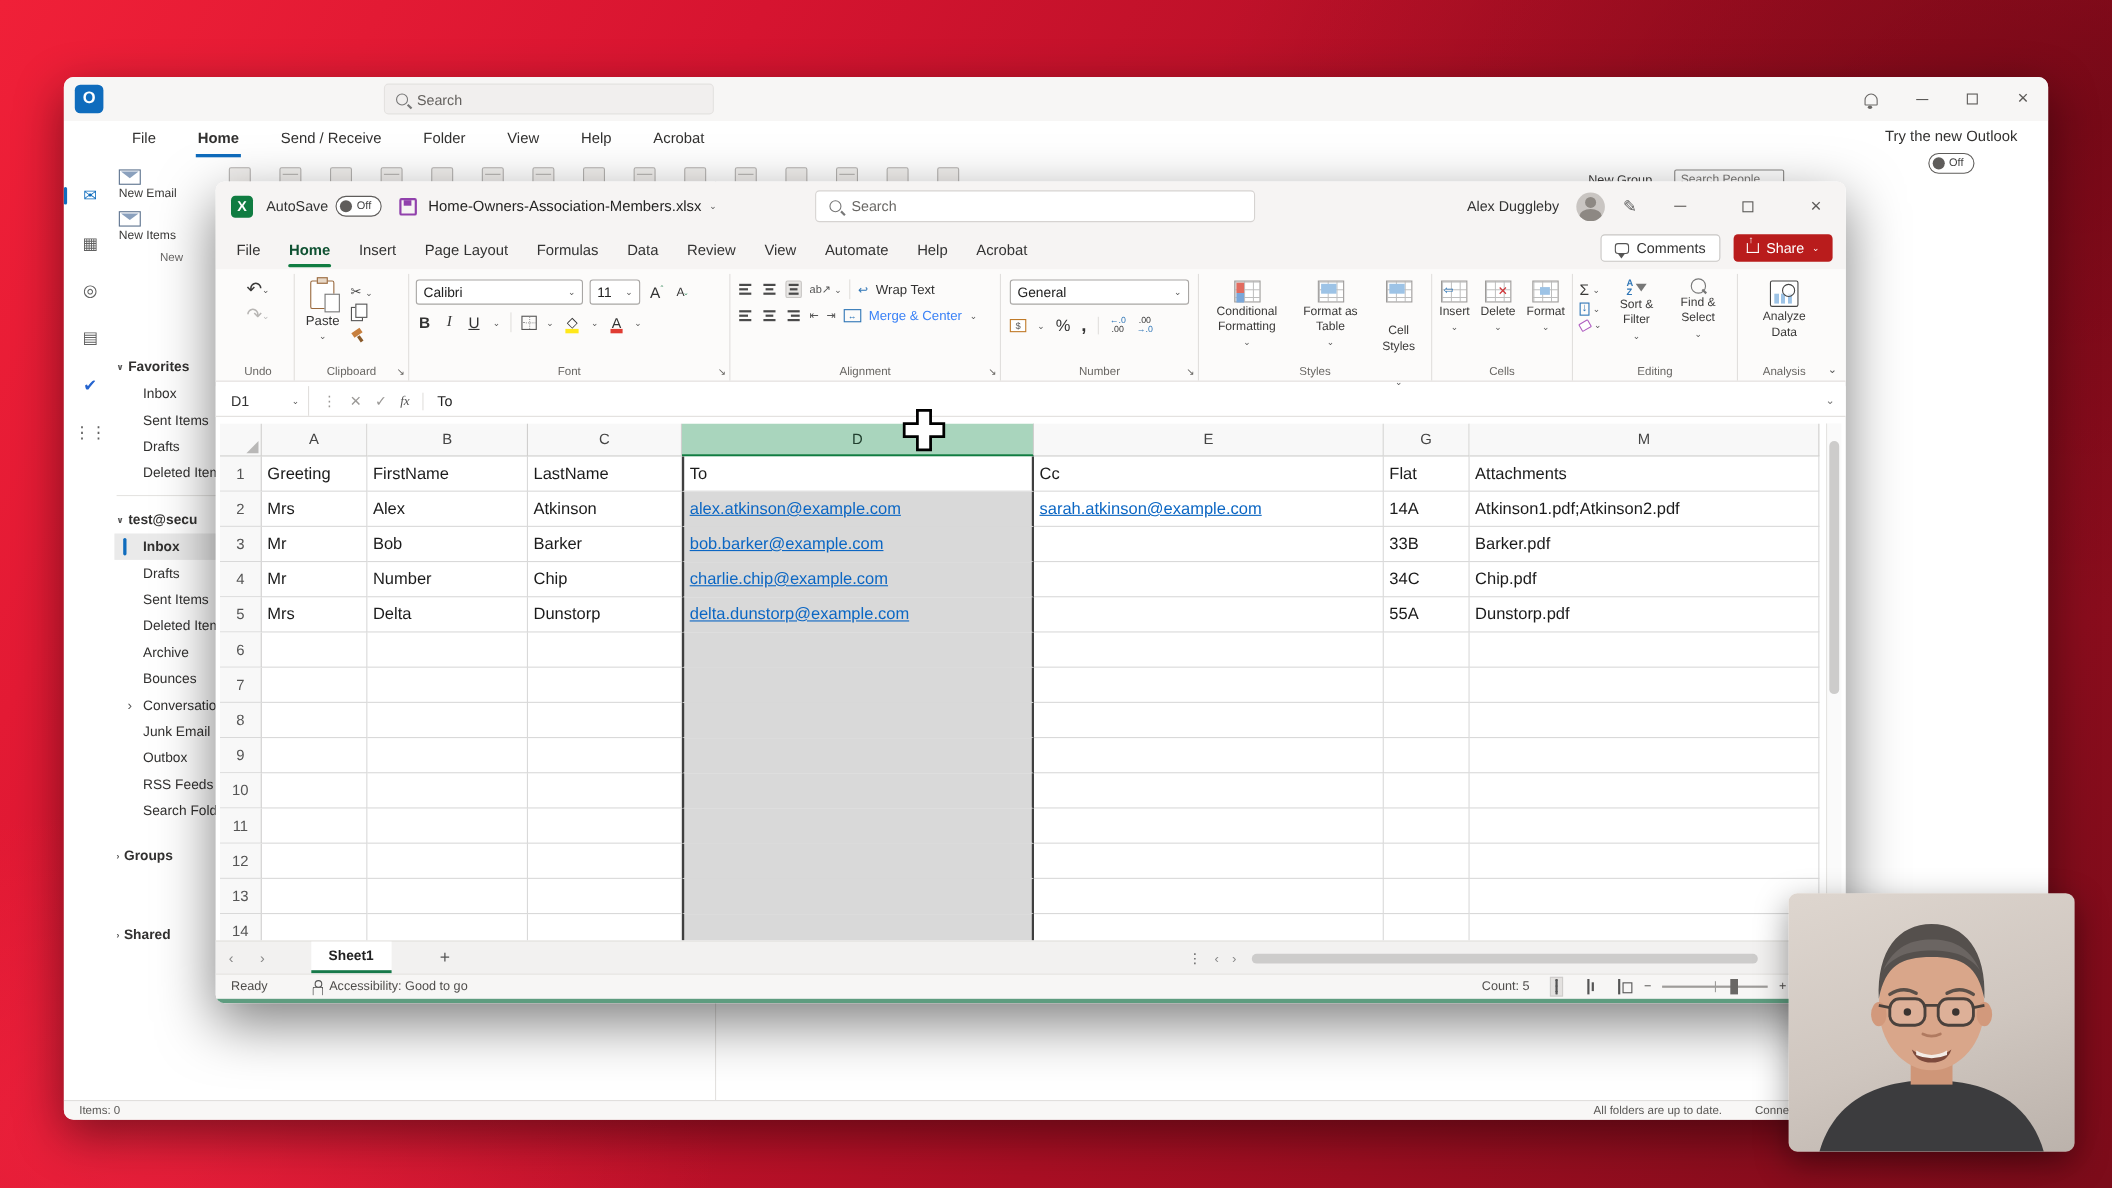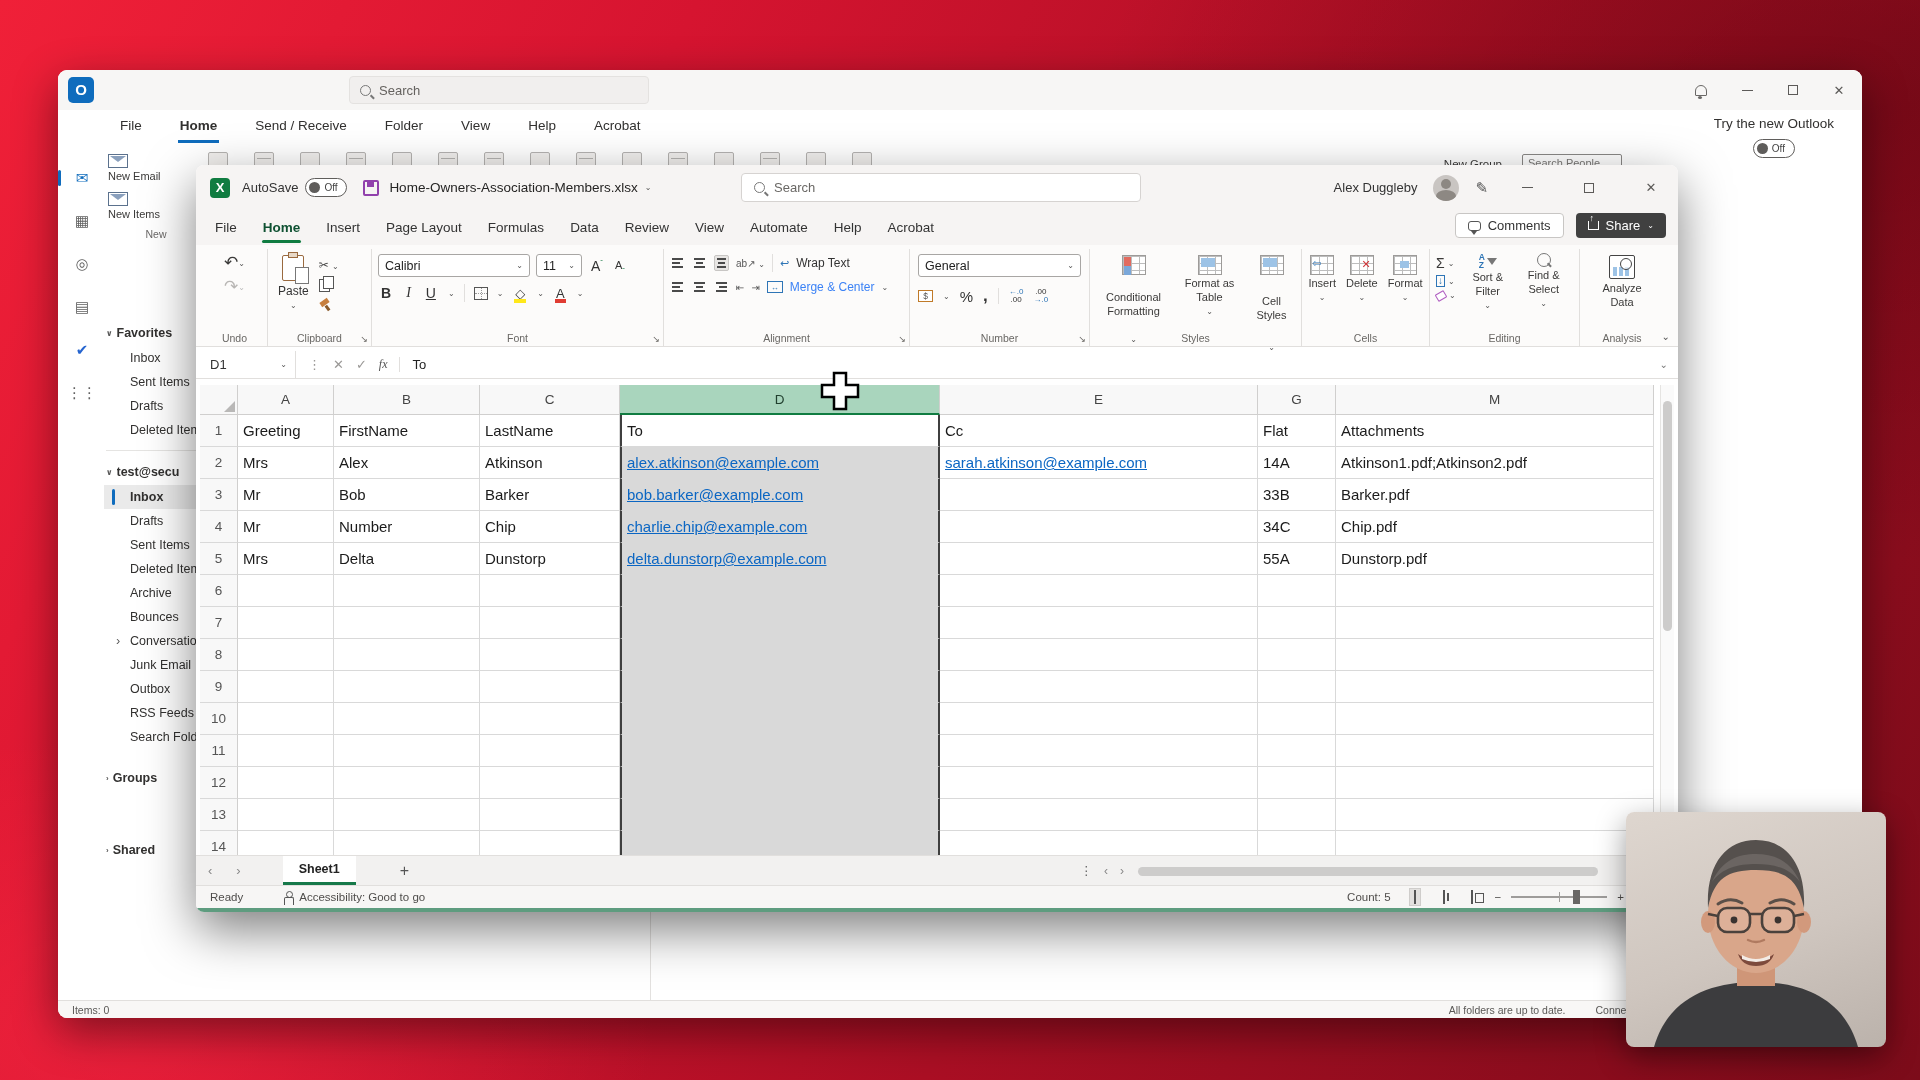--- a/index.html
+++ b/index.html
@@ -87,21 +87,21 @@
   .xl-tabs{position:absolute;left:0;top:45px;width:100%;height:35px;background:#f6f4f3;display:flex;align-items:center;
     padding-left:6px;font-size:13.5px;color:#333;}
   .xl-tab{padding:7px 13px 8px;}
   .xl-tab.active{font-weight:bold;color:#0f5132;position:relative;}
   .xl-tab.active::after{content:"";position:absolute;left:12px;right:12px;bottom:0;height:3px;background:#107c41;border-radius:2px;}
   .xl-tabs-right{position:absolute;right:12px;top:48px;display:flex;gap:12px;align-items:center;}
   .cmt-btn{display:flex;align-items:center;gap:7px;border:1px solid #c8c6c4;border-radius:4px;background:#fff;
     padding:4px 12px;font-size:13px;color:#333;}
   .bubble{width:13px;height:10px;border:1.4px solid #555;border-radius:3px;position:relative;}
   .bubble::after{content:"";position:absolute;left:2px;top:9px;border-left:3px solid transparent;border-right:3px solid transparent;border-top:4px solid #555;}
-  .share-btn{display:flex;align-items:center;gap:7px;border-radius:4px;background:#404040;color:#fff;
+  .share-btn{display:flex;align-items:center;gap:7px;border-radius:4px;background:#b91c1c;color:#fff;
     padding:5px 12px;font-size:13px;}
   .share-ic{width:11px;height:9px;border:1.4px solid #fff;border-top:none;position:relative;}
   .share-ic::after{content:"↑";position:absolute;left:1px;top:-8px;font-size:9px;color:#fff;}
   
   .xl-ribbon{position:absolute;left:0;top:80px;width:100%;height:102px;background:#fcfbfa;border-bottom:1px solid #e1dfdd;
     display:flex;align-items:stretch;padding:4px 2px 0 6px;}
   .rgroup{position:relative;border-right:1px solid #e1dfdd;padding:2px 4px 16px;flex:0 0 auto;}
   .rgroup .glabel{position:absolute;bottom:2px;left:0;right:0;text-align:center;font-size:10.5px;color:#696764;}
   .rgroup .launcher{position:absolute;right:3px;bottom:2px;font-size:9px;color:#696764;}
   .rrow{display:flex;align-items:center;gap:6px;}
@@ -155,21 +155,21 @@
   .az-ic{font-size:8.5px;line-height:8px;color:#2e75b6;font-weight:bold;}
   .funnel{width:0;height:0;border-left:5px solid transparent;border-right:5px solid transparent;border-top:7px solid #777;}
   .an-ic{width:26px;height:24px;border:1.6px solid #444;border-radius:2px;position:relative;background:#fff;}
   .an-ic::before{content:"";position:absolute;left:3px;bottom:2px;width:16px;height:9px;
     background:linear-gradient(90deg,#9dc3e6 4px,transparent 4px,transparent 6px,#9dc3e6 6px,#9dc3e6 10px,transparent 10px,transparent 12px,#9dc3e6 12px);}
   .an-ic::after{content:"";position:absolute;right:2px;top:2px;width:10px;height:10px;border:1.6px solid #444;border-radius:50%;background:rgba(255,255,255,.7);}
   .rib-collapse{position:absolute;right:8px;bottom:4px;font-size:10px;color:#555;}
   
   .xl-formula{position:absolute;left:0;top:186px;width:100%;height:28px;background:#fff;border-bottom:1px solid #e1dfdd;
     display:flex;align-items:center;font-size:13px;color:#333;}
-  .namebox{width:100px;height:100%;border-right:1px solid #e1dfdd;display:flex;align-items:center;justify-content:space-between;
+  .namebox{width:85px;height:100%;border-right:1px solid #e1dfdd;display:flex;align-items:center;justify-content:space-between;
     padding:0 8px 0 14px;}
   .fx-btns{display:flex;align-items:center;gap:12px;padding:0 12px;border-right:1px solid #e1dfdd;color:#9a9896;}
   .fx{font-style:italic;font-family:"Liberation Serif",serif;color:#555;font-size:12px;}
   .fvalue{padding-left:12px;color:#222;}
   .fchev{position:absolute;right:10px;font-size:10px;color:#777;}
   
   .sheet{position:absolute;left:4px;top:220px;width:1456px;height:470px;overflow:hidden;background:#fff;}
   .hdr-row{display:flex;height:30px;font-size:13.5px;color:#444;}
   .hdr-cell{background:#f8f8f8;border-right:1px solid #d0cfce;border-bottom:1px solid #d0cfce;
     display:flex;align-items:center;justify-content:center;}
@@ -584,21 +584,21 @@
         <span style="width:1px;height:16px;background:#e1dfdd;"></span>
         <span class="dec-ic"><span class="b">←.0</span><br><span>.00</span></span>
         <span class="dec-ic"><span>.00</span><br><span class="b">→.0</span></span>
       </div>
       <div class="glabel">Number</div>
       <div class="launcher">↘</div>
     </div>
 
     <div class="rgroup" style="width:212px;">
       <div style="display:flex;gap:8px;padding:4px 4px 0;justify-content:center;">
-        <div style="display:flex;flex-direction:column;align-items:center;gap:16px;">
+        <div style="display:flex;flex-direction:column;align-items:center;gap:2px;">
           <span class="grid-ic cf"></span>
           <span class="two-line" style="width:74px;">Conditional Formatting</span>
             <span class="chev">⌄</span>
         </div>
         <div style="display:flex;flex-direction:column;align-items:center;gap:2px;">
           <span class="grid-ic ft"></span>
           <span class="two-line" style="width:62px;">Format as Table</span>
             <span class="chev">⌄</span>
         </div>
         <div style="display:flex;flex-direction:column;align-items:center;gap:20px;">

